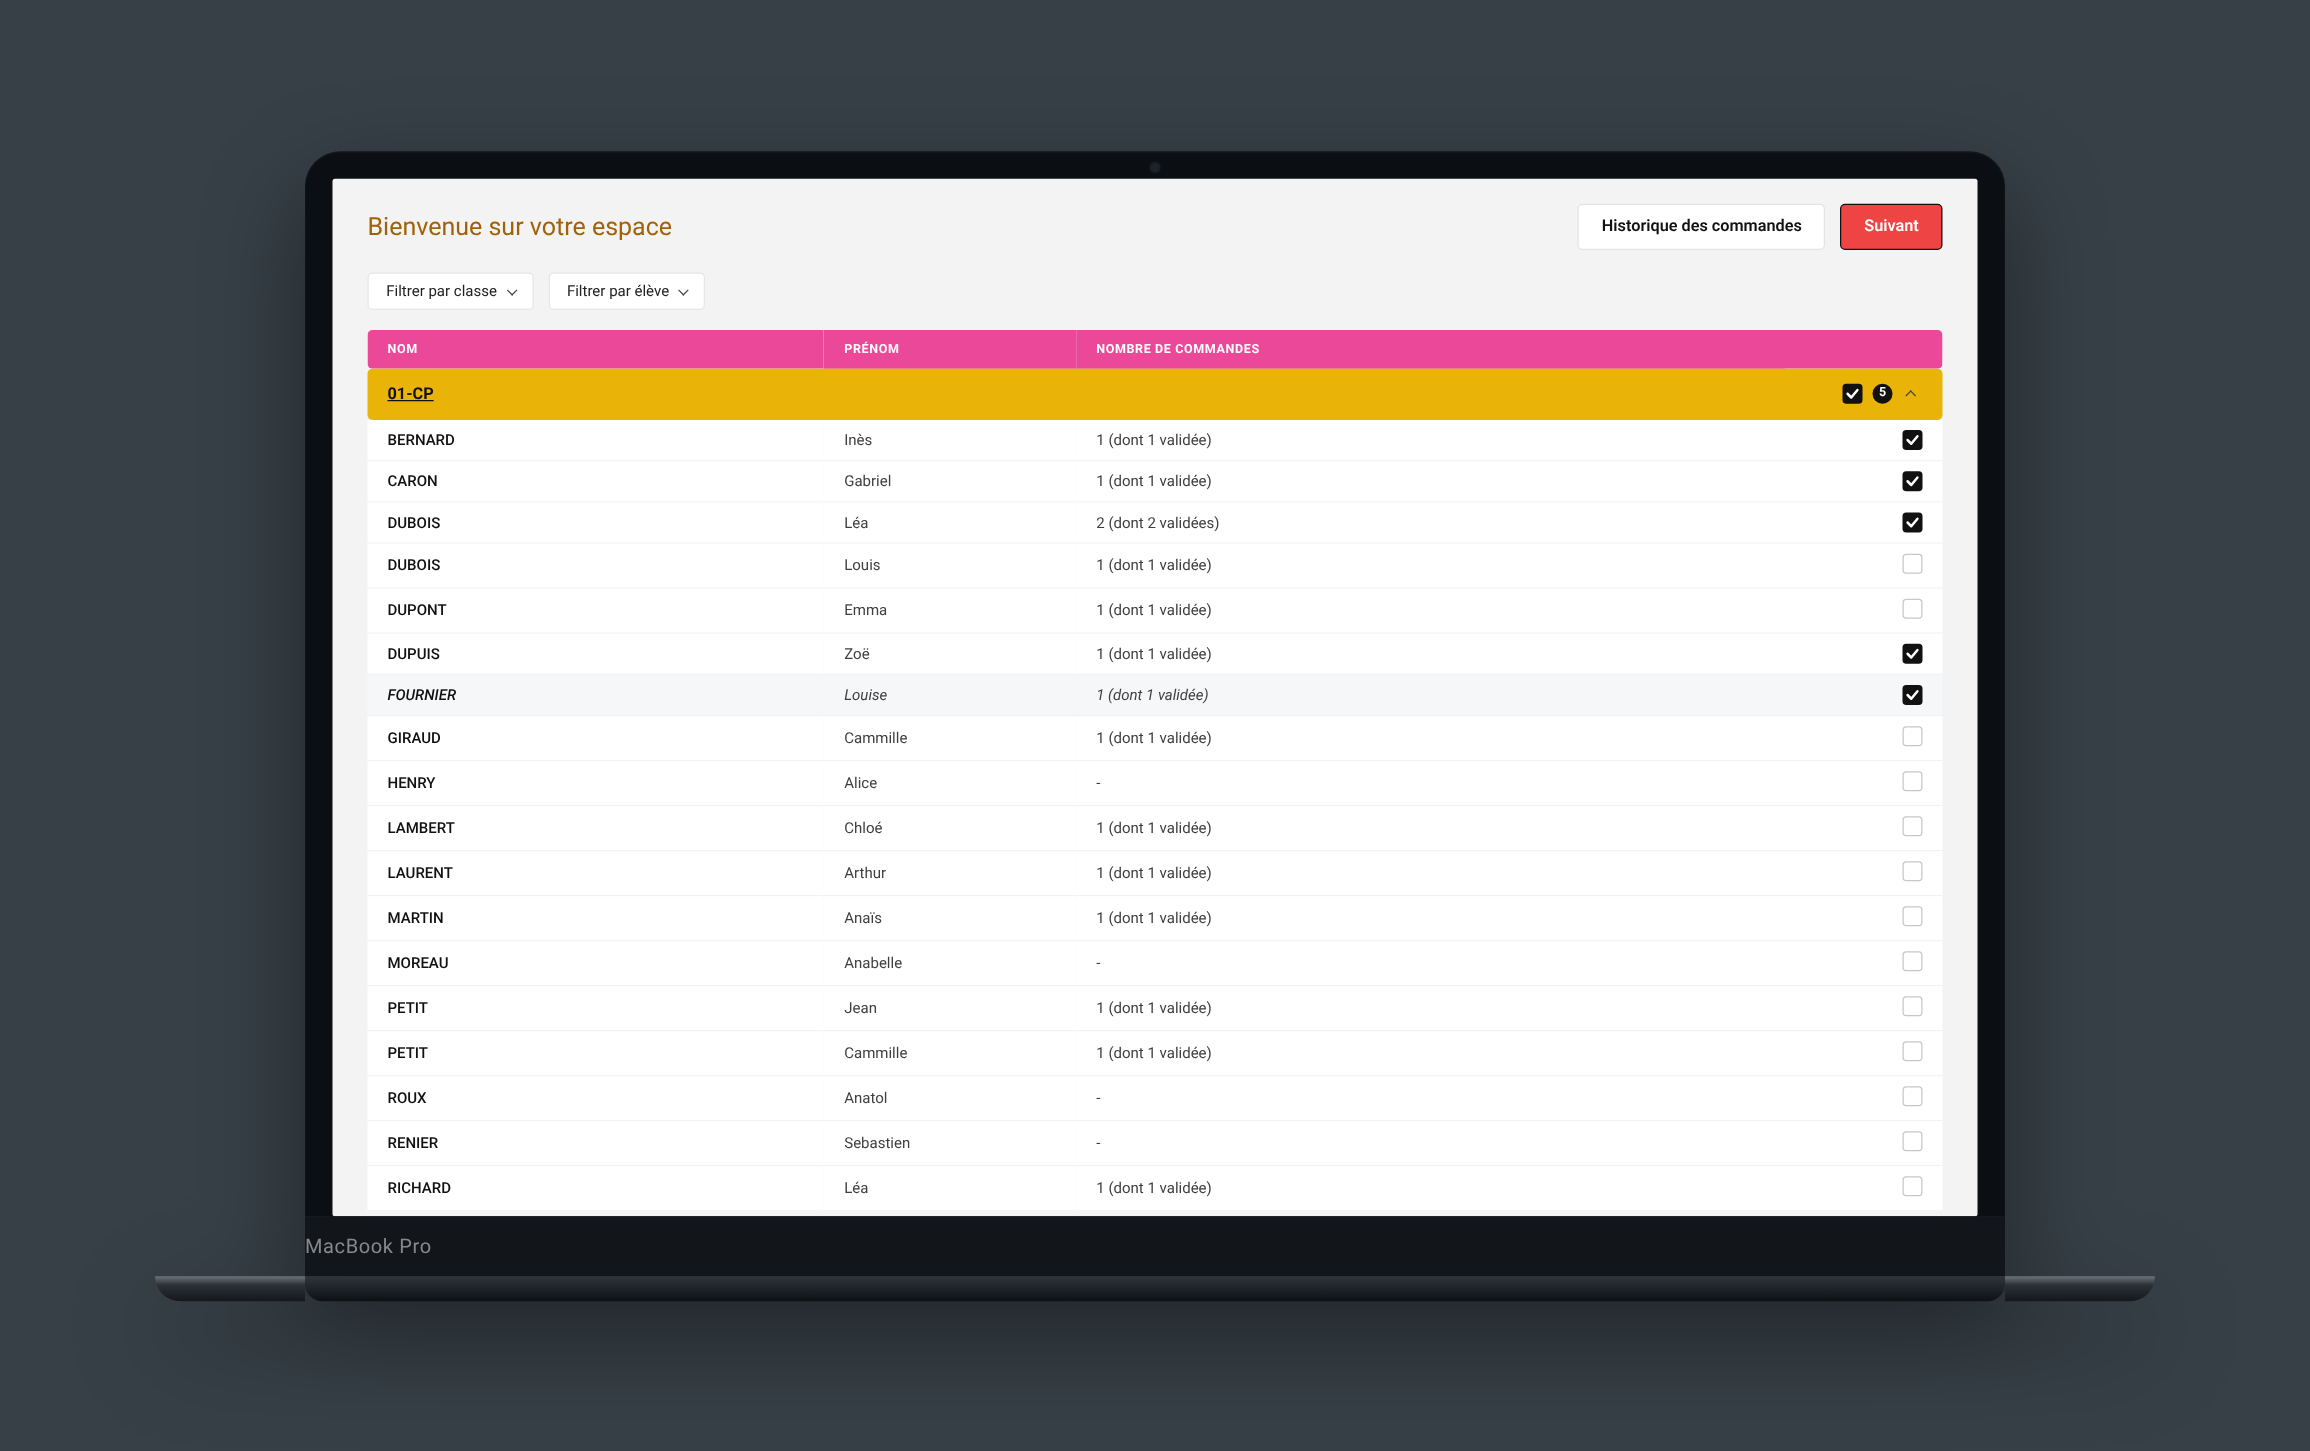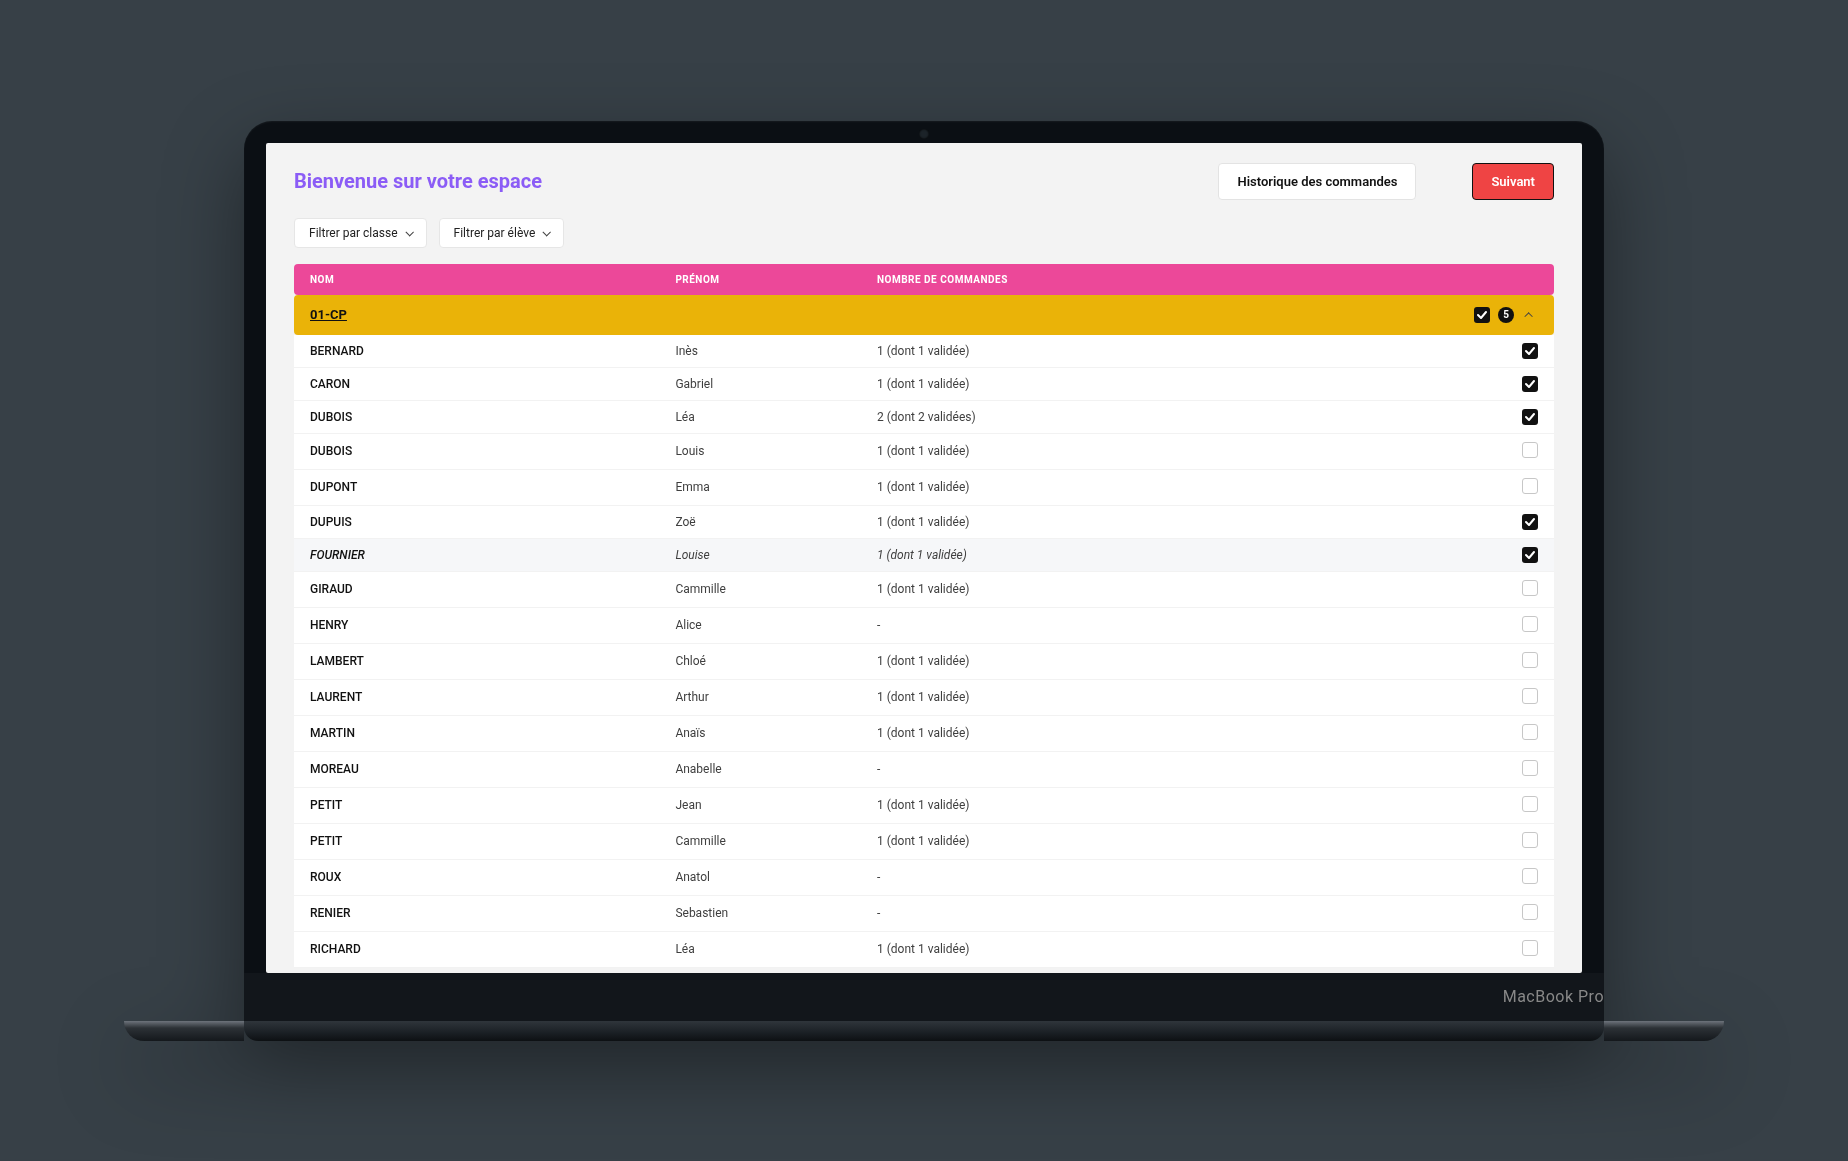--- a/index.html
+++ b/index.html
@@ -2,32 +2,32 @@
 <html><head>
   <meta charset="utf-8">
   <style>
     * { margin:0; padding:0; box-sizing:border-box; font-family:-apple-system,BlinkMacSystemFont,'Segoe UI',Roboto,Arial,sans-serif; }
     body { background:#374047; display:flex; justify-content:center; align-items:center; min-height:1161px; width:1848px; }
 
     .laptop { position:relative; width:1360px; filter:drop-shadow(0 30px 40px rgba(0,0,0,.4)); }
     .screen-frame { background:#0b0f14; border-radius:28px 28px 0 0; padding:22px 22px 0 22px; box-shadow:inset 0 1px 2px rgba(255,255,255,.05); }
     .screen { background:#f3f3f3; height:830px; width:100%; border-radius:2px; overflow:hidden; position:relative; }
     .cam { width:10px; height:10px; border-radius:50%; background:#1c2329; position:absolute; top:8px; left:50%; transform:translateX(-50%); box-shadow:inset 0 0 2px #000; }
-    .hinge { height:48px; background:#12161b; position:relative; display:flex; align-items:center; justify-content:flex-end; }
+    .hinge { height:48px; background:#12161b; position:relative; display:flex; align-items:center; justify-content:flex-start; }
     .hinge span { color:#888; font-size:16px; letter-spacing:.5px; }
     .base { height:20px; background:linear-gradient(#2f353b,#1a1f24 60%,#0d1013); border-radius:0 0 14px 14px; position:relative; }
     .base::before, .base::after { content:''; position:absolute; top:0; width:120px; height:100%; background:linear-gradient(#6d737b,#2c3136 35%,#14181c); }
     .base::before { left:-120px; border-radius:0 0 0 40px; }
     .base::after { right:-120px; border-radius:0 0 40px 0; }
 
     .app { padding:20px 28px; height:100%; overflow:hidden; }
     .hdr { display:flex; justify-content:space-between; align-items:center; margin-bottom:18px; }
-    .hdr h1 { font-size:20px; font-weight:700; color:#8b5cf6;text-align:right; }
+    .hdr h1 { font-size:20px; font-weight:400; color:#a16207;text-align:right; }
     .hdr-actions { display:flex; gap:12px; }
-    .btn { font-size:13px; font-weight:600; padding:10px 18px; border-radius:4px; cursor:pointer;margin-left:44px; }
+    .btn { font-size:13px; font-weight:600; padding:10px 18px; border-radius:4px; cursor:pointer; }
     .btn-light { background:#fff; color:#111; border:1px solid #e3e3e3; }
     .btn-dark { background:#ef4444; color:#fff; border:1px solid #111; }
 
     .filters { display:flex; gap:12px; margin-bottom:16px; }
     .filter-btn { background:#fff; border:1px solid #e6e6e6; border-radius:4px; padding:7px 14px; font-size:12px; font-weight:400; color:#222; cursor:pointer; display:flex; align-items:center; gap:8px; }
     .chev { border:solid #444; border-width:0 1.5px 1.5px 0; display:inline-block; padding:2.5px; }
     .chev-down { transform:rotate(45deg) translateY(-1px); }
     .chev-up { transform:rotate(-135deg) translateY(-2px); }
 
     .table { width:100%; border-collapse:separate; border-spacing:0 0; }

